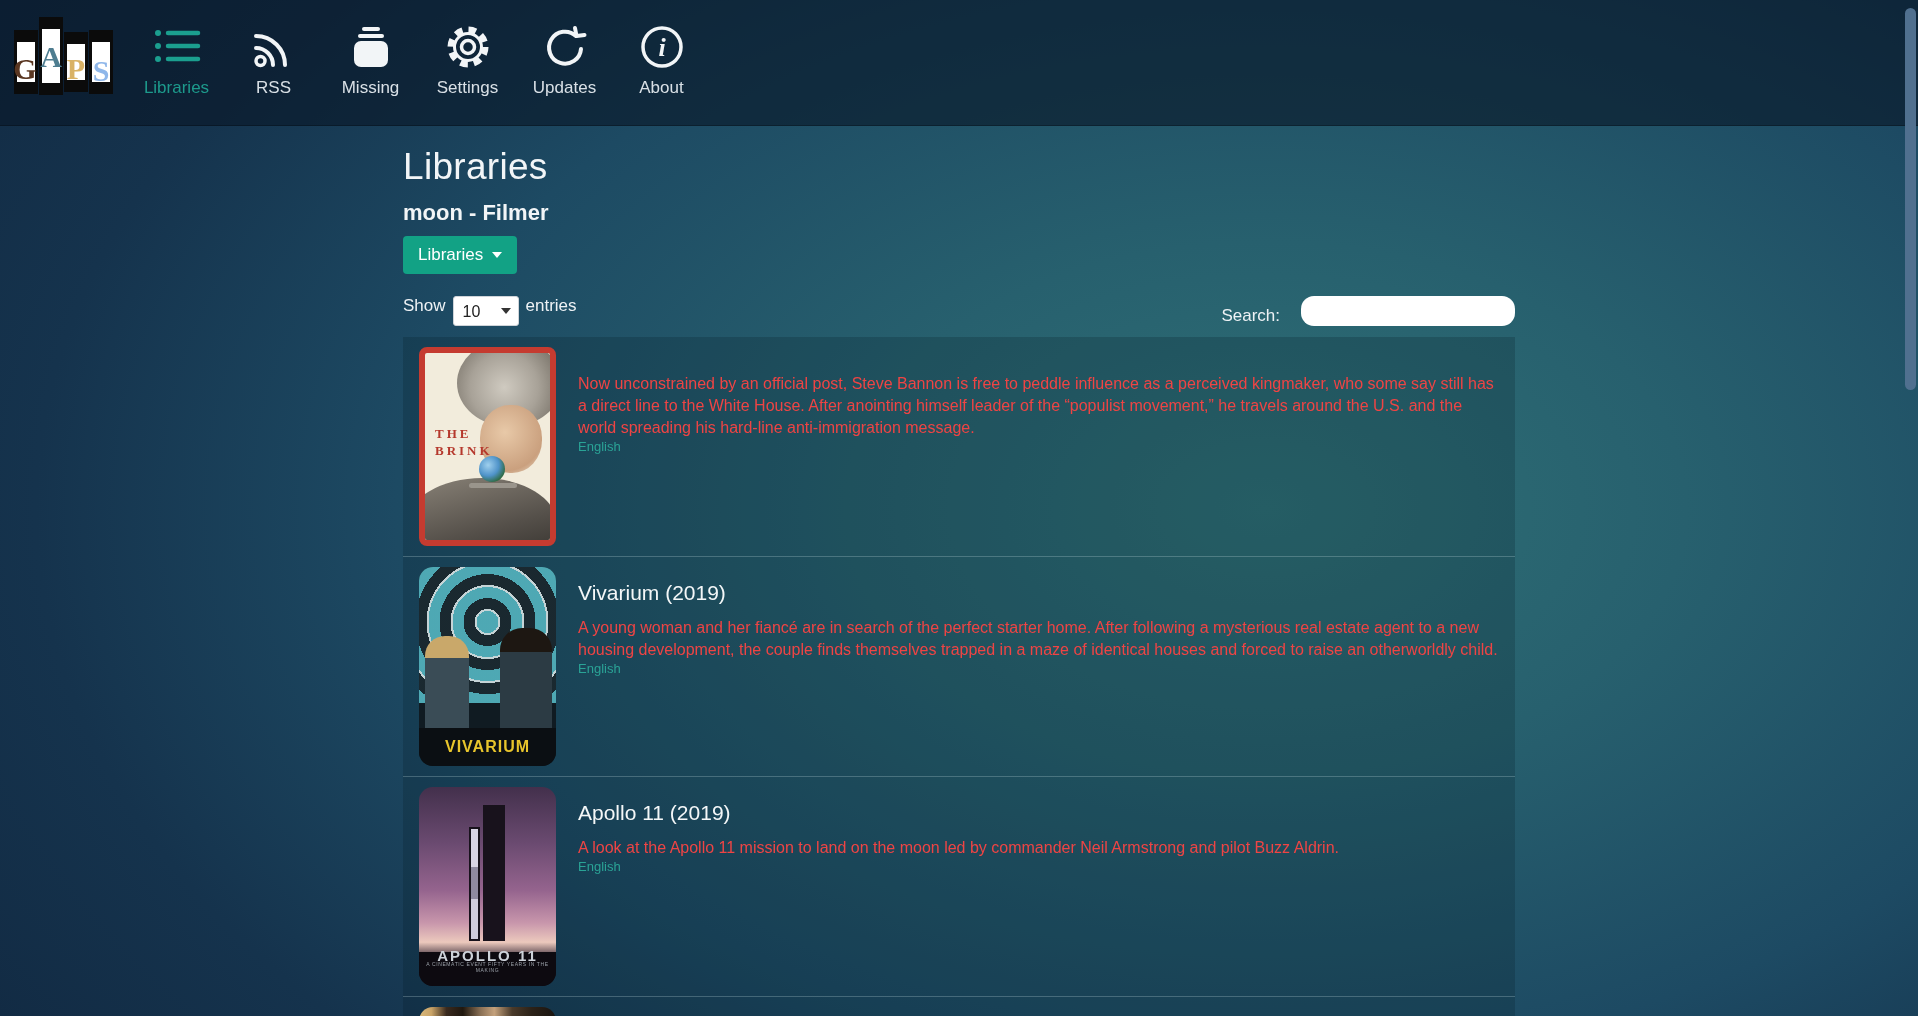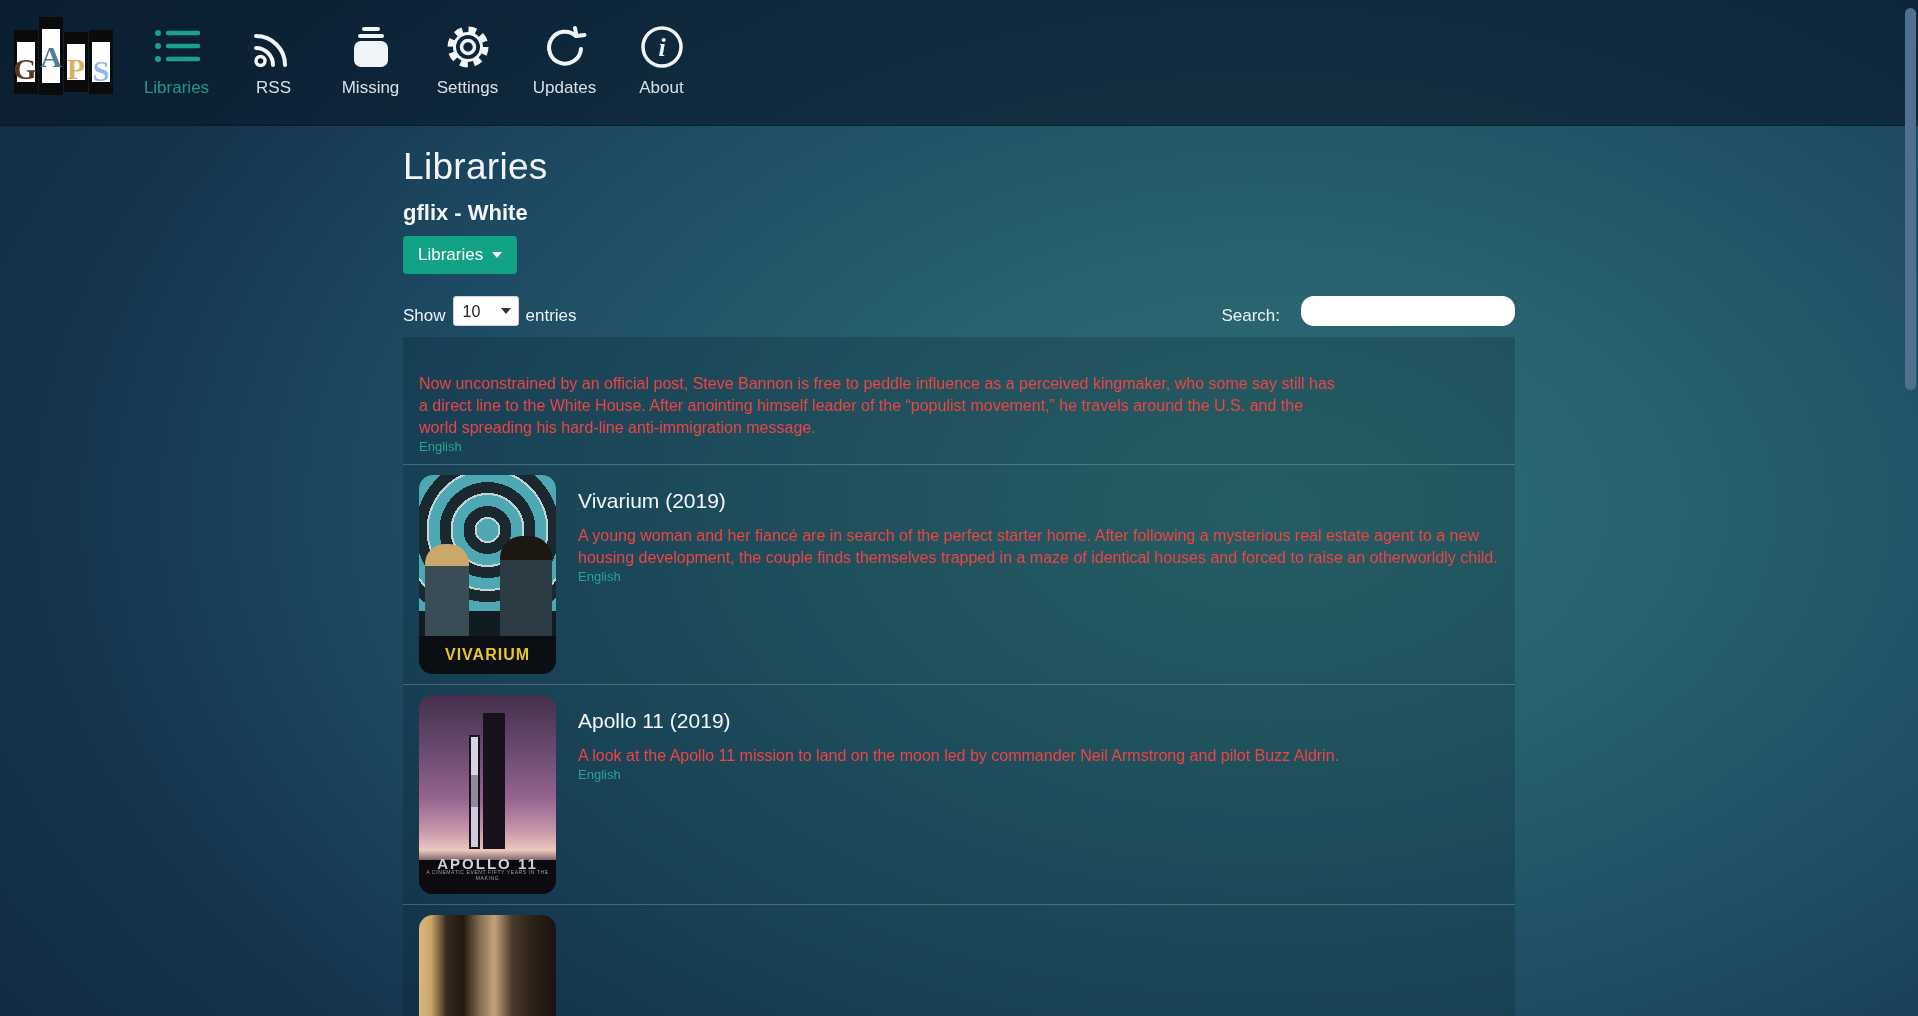--- a/index.html
+++ b/index.html
@@ -54,21 +54,21 @@
   h1.page-title { margin-top:20px; font-size:37px; font-weight:400; color:#f2f5f7; letter-spacing:0.3px; }
   h2.page-subtitle { margin-top:12px; font-size:22px; font-weight:600; color:#f2f5f7; }
   .lib-dropdown {
     margin-top:10px; display:inline-flex; align-items:center; gap:9px;
     background:#12a285; color:#fff; border:none; border-radius:4px;
     font-family:inherit; font-size:17px; padding:9px 15px; cursor:pointer;
   }
   .caret { width:0; height:0; border-left:5px solid transparent; border-right:5px solid transparent; border-top:6px solid #fff; }
 
   .controls-row { margin-top:22px; display:flex; justify-content:space-between; align-items:center; font-size:17px; }
-  .show-group { display:flex; align-items:flex-end; gap:7px; }
+  .show-group { display:flex; align-items:flex-start; gap:7px; }
   .select-wrap { position:relative; display:inline-block; }
   .select-wrap select {
     appearance:none; -webkit-appearance:none;
     width:66px; height:30px; border:1px solid #cfd4d9; border-radius:3px;
     background:#fff; color:#222; font-family:inherit; font-size:16px; padding:2px 22px 2px 9px; cursor:pointer;
   }
   .select-wrap::after {
     content:""; position:absolute; right:8px; top:12px; pointer-events:none;
     width:0; height:0; border-left:5px solid transparent; border-right:5px solid transparent; border-top:6px solid #333;
   }
@@ -216,21 +216,21 @@
           <text x="24" y="33" text-anchor="middle" font-family="Liberation Serif, serif" font-style="italic" font-weight="bold" font-size="26" fill="#f2f5f7">i</text>
         </svg>
       </div>
       <div class="nav-label">About</div>
     </div>
   </nav>
 </header>
 
 <main class="container">
   <h1 class="page-title">Libraries</h1>
-  <h2 class="page-subtitle">gflix - White</h2>
+  <h2 class="page-subtitle">moon - Filmer</h2>
 
   <button class="lib-dropdown">
     <span>Libraries</span>
     <span class="caret"></span>
   </button>
 
   <div class="controls-row">
     <div class="show-group">
       <span>Show</span>
       <span class="select-wrap">
@@ -242,20 +242,31 @@
     </div>
     <div class="search-group">
       <span>Search:</span>
       <input type="text" value="" style="">
     </div>
   </div>
 
   <div class="movie-list">
 
     <div class="movie-card">
+      <div class="poster brink">
+        <div class="hair"></div>
+        <div class="face"></div>
+        <div class="suit"></div>
+        <div class="spoon"></div>
+        <div class="globe"></div>
+        <div class="ptitle">
+          <div>THE</div>
+          <div>BRINK</div>
+        </div>
+      </div>
       <div class="movie-text">
         <div class="movie-overview">Now unconstrained by an official post, Steve Bannon is free to peddle influence as a perceived kingmaker, who some say still has a direct line to the White House. After anointing himself leader of the “populist movement,” he travels around the U.S. and the world spreading his hard-line anti-immigration message.</div>
         <div class="movie-language">English</div>
       </div>
     </div>
 
     <div class="movie-card">
       <div class="poster vivarium">
         <div class="arcs"></div>
         <div class="fig-left"></div>

